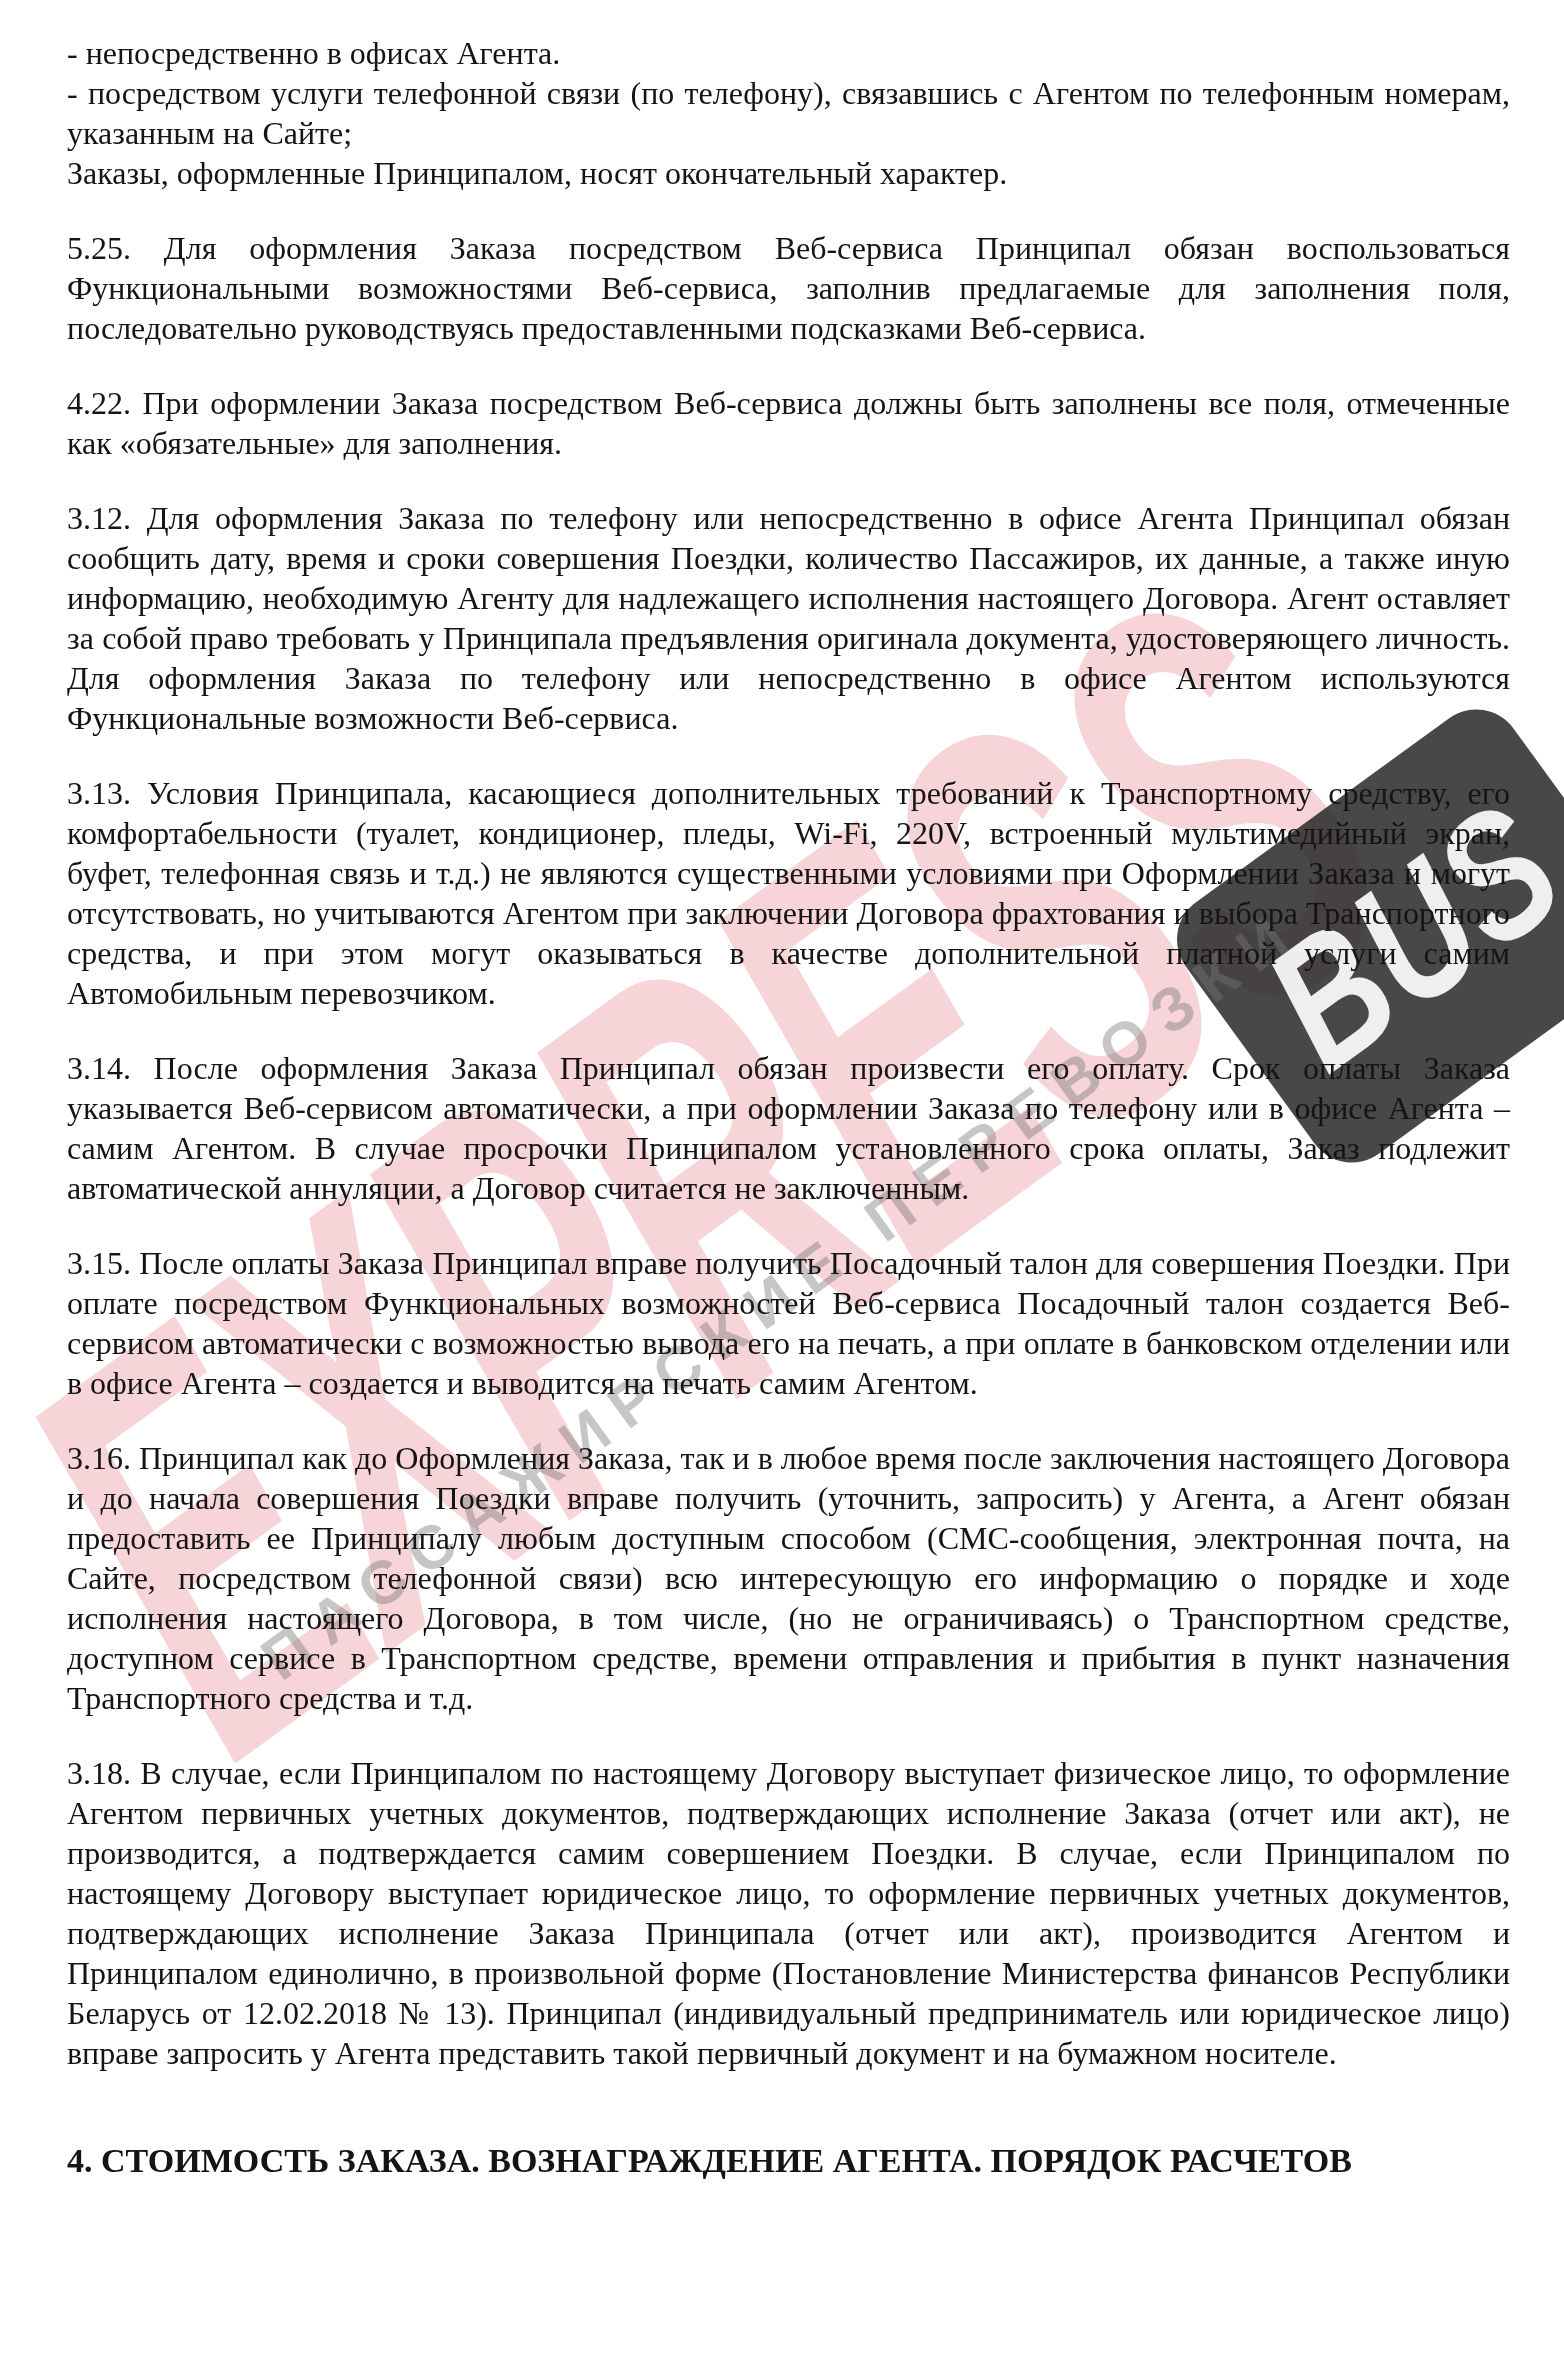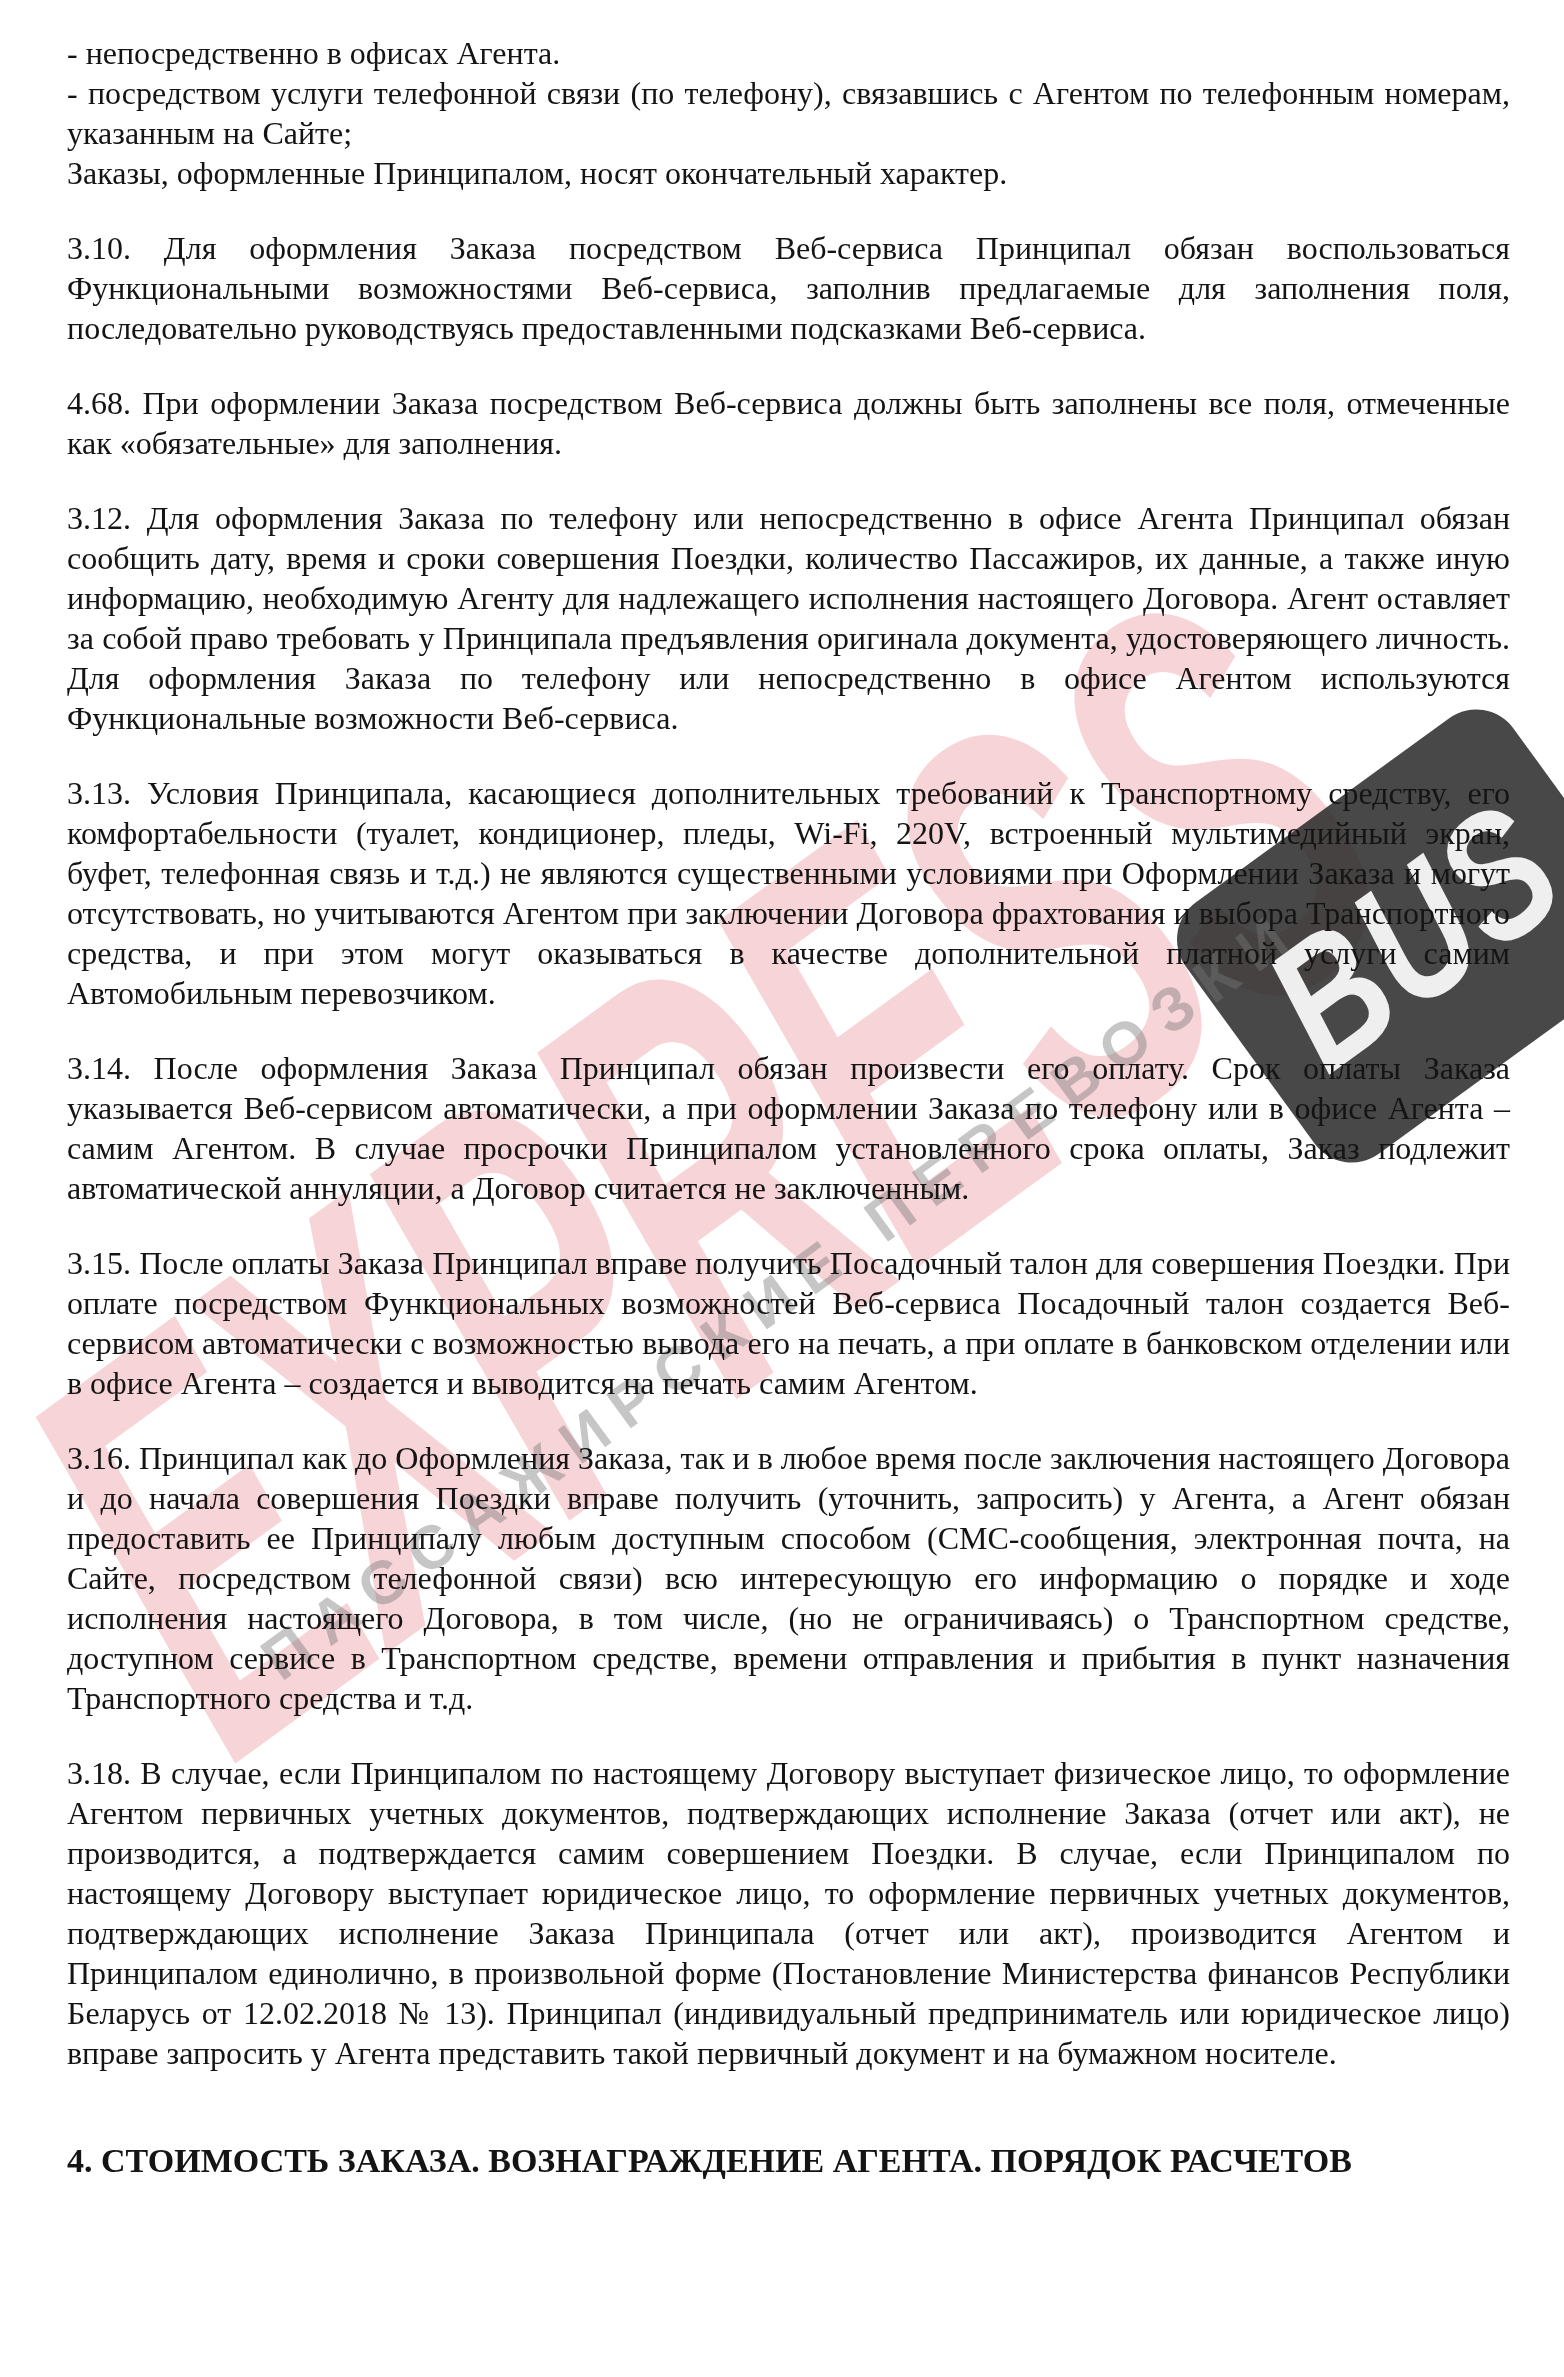--- a/index.html
+++ b/index.html
@@ -119,23 +119,23 @@
   </div>
 
   <div class="content">
 
     <div class="block">
       <p class="line">- непосредственно в офисах Агента.</p>
       <p class="line">- посредством услуги телефонной связи (по телефону), связавшись с Агентом по телефонным номерам, указанным на Сайте;</p>
       <p class="line">Заказы, оформленные Принципалом, носят окончательный характер.</p>
     </div>
 
-    <p class="clause">3.10. Для оформления Заказа посредством Веб-сервиса Принципал обязан воспользоваться Функциональными возможностями Веб-сервиса, заполнив предлагаемые для заполнения поля, последовательно руководствуясь предоставленными подсказками Веб-сервиса.</p>
+    <p class="clause">5.25. Для оформления Заказа посредством Веб-сервиса Принципал обязан воспользоваться Функциональными возможностями Веб-сервиса, заполнив предлагаемые для заполнения поля, последовательно руководствуясь предоставленными подсказками Веб-сервиса.</p>
 
-    <p class="clause">4.68. При оформлении Заказа посредством Веб-сервиса должны быть заполнены все поля, отмеченные как «обязательные» для заполнения.</p>
+    <p class="clause">4.22. При оформлении Заказа посредством Веб-сервиса должны быть заполнены все поля, отмеченные как «обязательные» для заполнения.</p>
 
     <p class="clause">3.12. Для оформления Заказа по телефону или непосредственно в офисе Агента Принципал обязан сообщить дату, время и сроки совершения Поездки, количество Пассажиров, их данные, а также иную информацию, необходимую Агенту для надлежащего исполнения настоящего Договора. Агент оставляет за собой право требовать у Принципала предъявления оригинала документа, удостоверяющего личность. Для оформления Заказа по телефону или непосредственно в офисе Агентом используются Функциональные возможности Веб-сервиса.</p>
 
     <p class="clause">3.13. Условия Принципала, касающиеся дополнительных требований к Транспортному средству, его комфортабельности (туалет, кондиционер, пледы, Wi-Fi, 220V, встроенный мультимедийный экран, буфет, телефонная связь и т.д.) не являются существенными условиями при Оформлении Заказа и могут отсутствовать, но учитываются Агентом при заключении Договора фрахтования и выбора Транспортного средства, и при этом могут оказываться в качестве дополнительной платной услуги самим Автомобильным перевозчиком.</p>
 
     <p class="clause">3.14. После оформления Заказа Принципал обязан произвести его оплату. Срок оплаты Заказа указывается Веб-сервисом автоматически, а при оформлении Заказа по телефону или в офисе Агента – самим Агентом. В случае просрочки Принципалом установленного срока оплаты, Заказ подлежит автоматической аннуляции, а Договор считается не заключенным.</p>
 
     <p class="clause">3.15. После оплаты Заказа Принципал вправе получить Посадочный талон для совершения Поездки. При оплате посредством Функциональных возможностей Веб-сервиса Посадочный талон создается Веб-сервисом автоматически с возможностью вывода его на печать, а при оплате в банковском отделении или в офисе Агента – создается и выводится на печать самим Агентом.</p>
 
     <p class="clause">3.16. Принципал как до Оформления Заказа, так и в любое время после заключения настоящего Договора и до начала совершения Поездки вправе получить (уточнить, запросить) у Агента, а Агент обязан предоставить ее Принципалу любым доступным способом (СМС-сообщения, электронная почта, на Сайте, посредством телефонной связи) всю интересующую его информацию о порядке и ходе исполнения настоящего Договора, в том числе, (но не ограничиваясь) о Транспортном средстве, доступном сервисе в Транспортном средстве, времени отправления и прибытия в пункт назначения Транспортного средства и т.д.</p>

